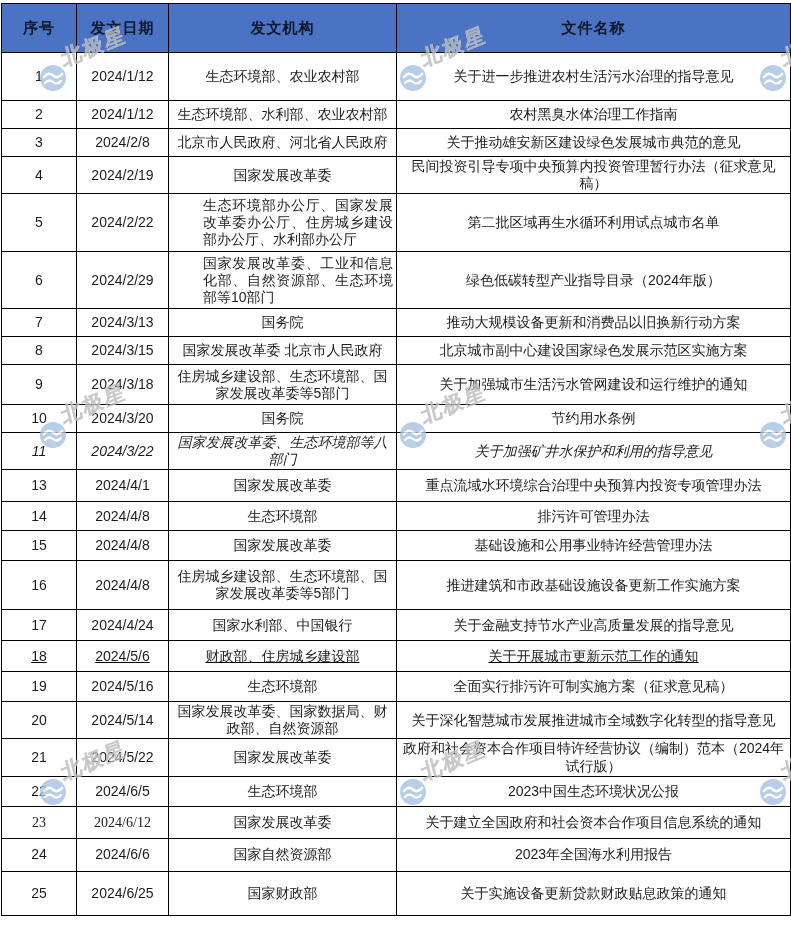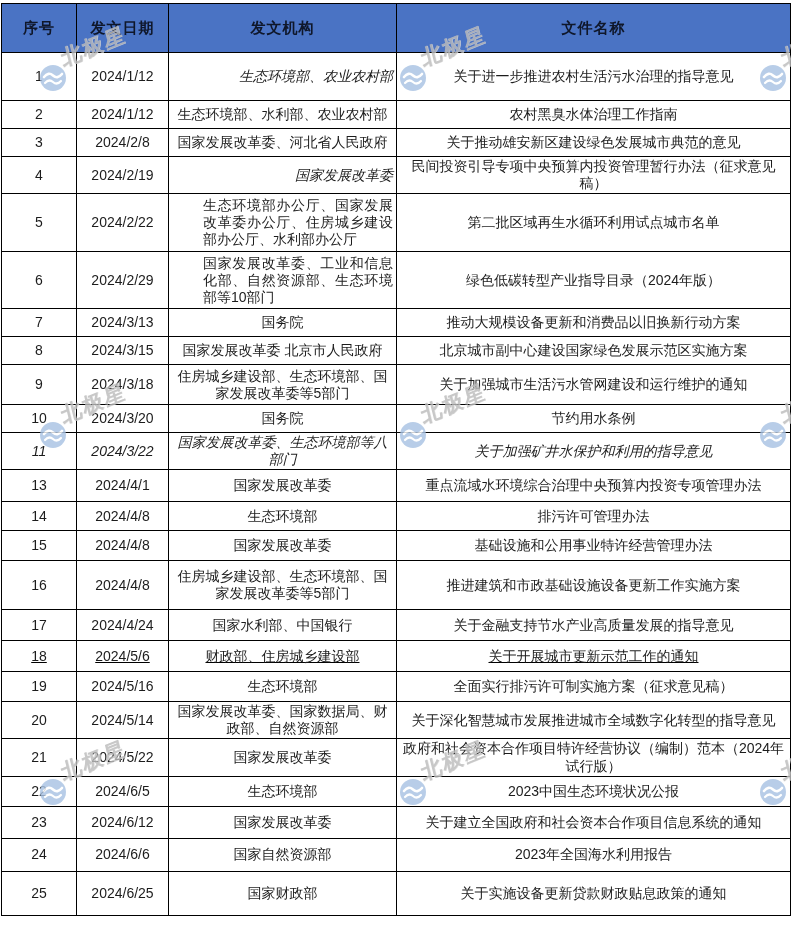--- a/index.html
+++ b/index.html
@@ -41,21 +41,21 @@
   .doc-table td{
     border:1px solid var(--border-color);
     font-size:14px;
     color:var(--cell-text);
     text-align:center;
     vertical-align:middle;
     padding:1px 3px;
     line-height:1.22;
     overflow:hidden;
   }
-  td.cell-agency.left{text-align:right;font-style:italic;}
+  td.cell-agency.left{text-align:center;}
   td.cell-agency.justify{text-align:justify;text-align-last:left;padding-left:34px;}
   td.cell-agency.center{text-align:center;}
   
   .wm{
     position:absolute;
     width:132px;height:64px;
     opacity:.82;
     pointer-events:none;
     z-index:5;
   }
@@ -103,21 +103,21 @@
     </tr>
         <tr style="height: 28px;">
       <td class="cell-no">2</td>
       <td class="cell-date">2024/1/12</td>
       <td class="cell-agency center">生态环境部、水利部、农业农村部</td>
       <td class="cell-title">农村黑臭水体治理工作指南</td>
     </tr>
         <tr style="height: 28px;">
       <td class="cell-no">3</td>
       <td class="cell-date">2024/2/8</td>
-      <td class="cell-agency center">国家发展改革委、河北省人民政府</td>
+      <td class="cell-agency center">北京市人民政府、河北省人民政府</td>
       <td class="cell-title">关于推动雄安新区建设绿色发展城市典范的意见</td>
     </tr>
         <tr style="height: 31px;">
       <td class="cell-no">4</td>
       <td class="cell-date">2024/2/19</td>
       <td class="cell-agency left">国家发展改革委</td>
       <td class="cell-title">民间投资引导专项中央预算内投资管理暂行办法（征求意见稿）</td>
     </tr>
         <tr style="height: 58px;">
       <td class="cell-no">5</td>
@@ -214,21 +214,21 @@
       <td class="cell-date">2024/5/22</td>
       <td class="cell-agency center">国家发展改革委</td>
       <td class="cell-title">政府和社会资本合作项目特许经营协议（编制）范本（2024年试行版）</td>
     </tr>
         <tr style="height: 30px;">
       <td class="cell-no">22</td>
       <td class="cell-date">2024/6/5</td>
       <td class="cell-agency center">生态环境部</td>
       <td class="cell-title">2023中国生态环境状况公报</td>
     </tr>
-        <tr style="height: 32px;">
+        <tr style="height: 32px; font-family: Liberation Serif, serif;">
       <td class="cell-no">23</td>
       <td class="cell-date">2024/6/12</td>
       <td class="cell-agency center">国家发展改革委</td>
       <td class="cell-title">关于建立全国政府和社会资本合作项目信息系统的通知</td>
     </tr>
         <tr style="height: 33px;">
       <td class="cell-no">24</td>
       <td class="cell-date">2024/6/6</td>
       <td class="cell-agency center">国家自然资源部</td>
       <td class="cell-title">2023年全国海水利用报告</td>

